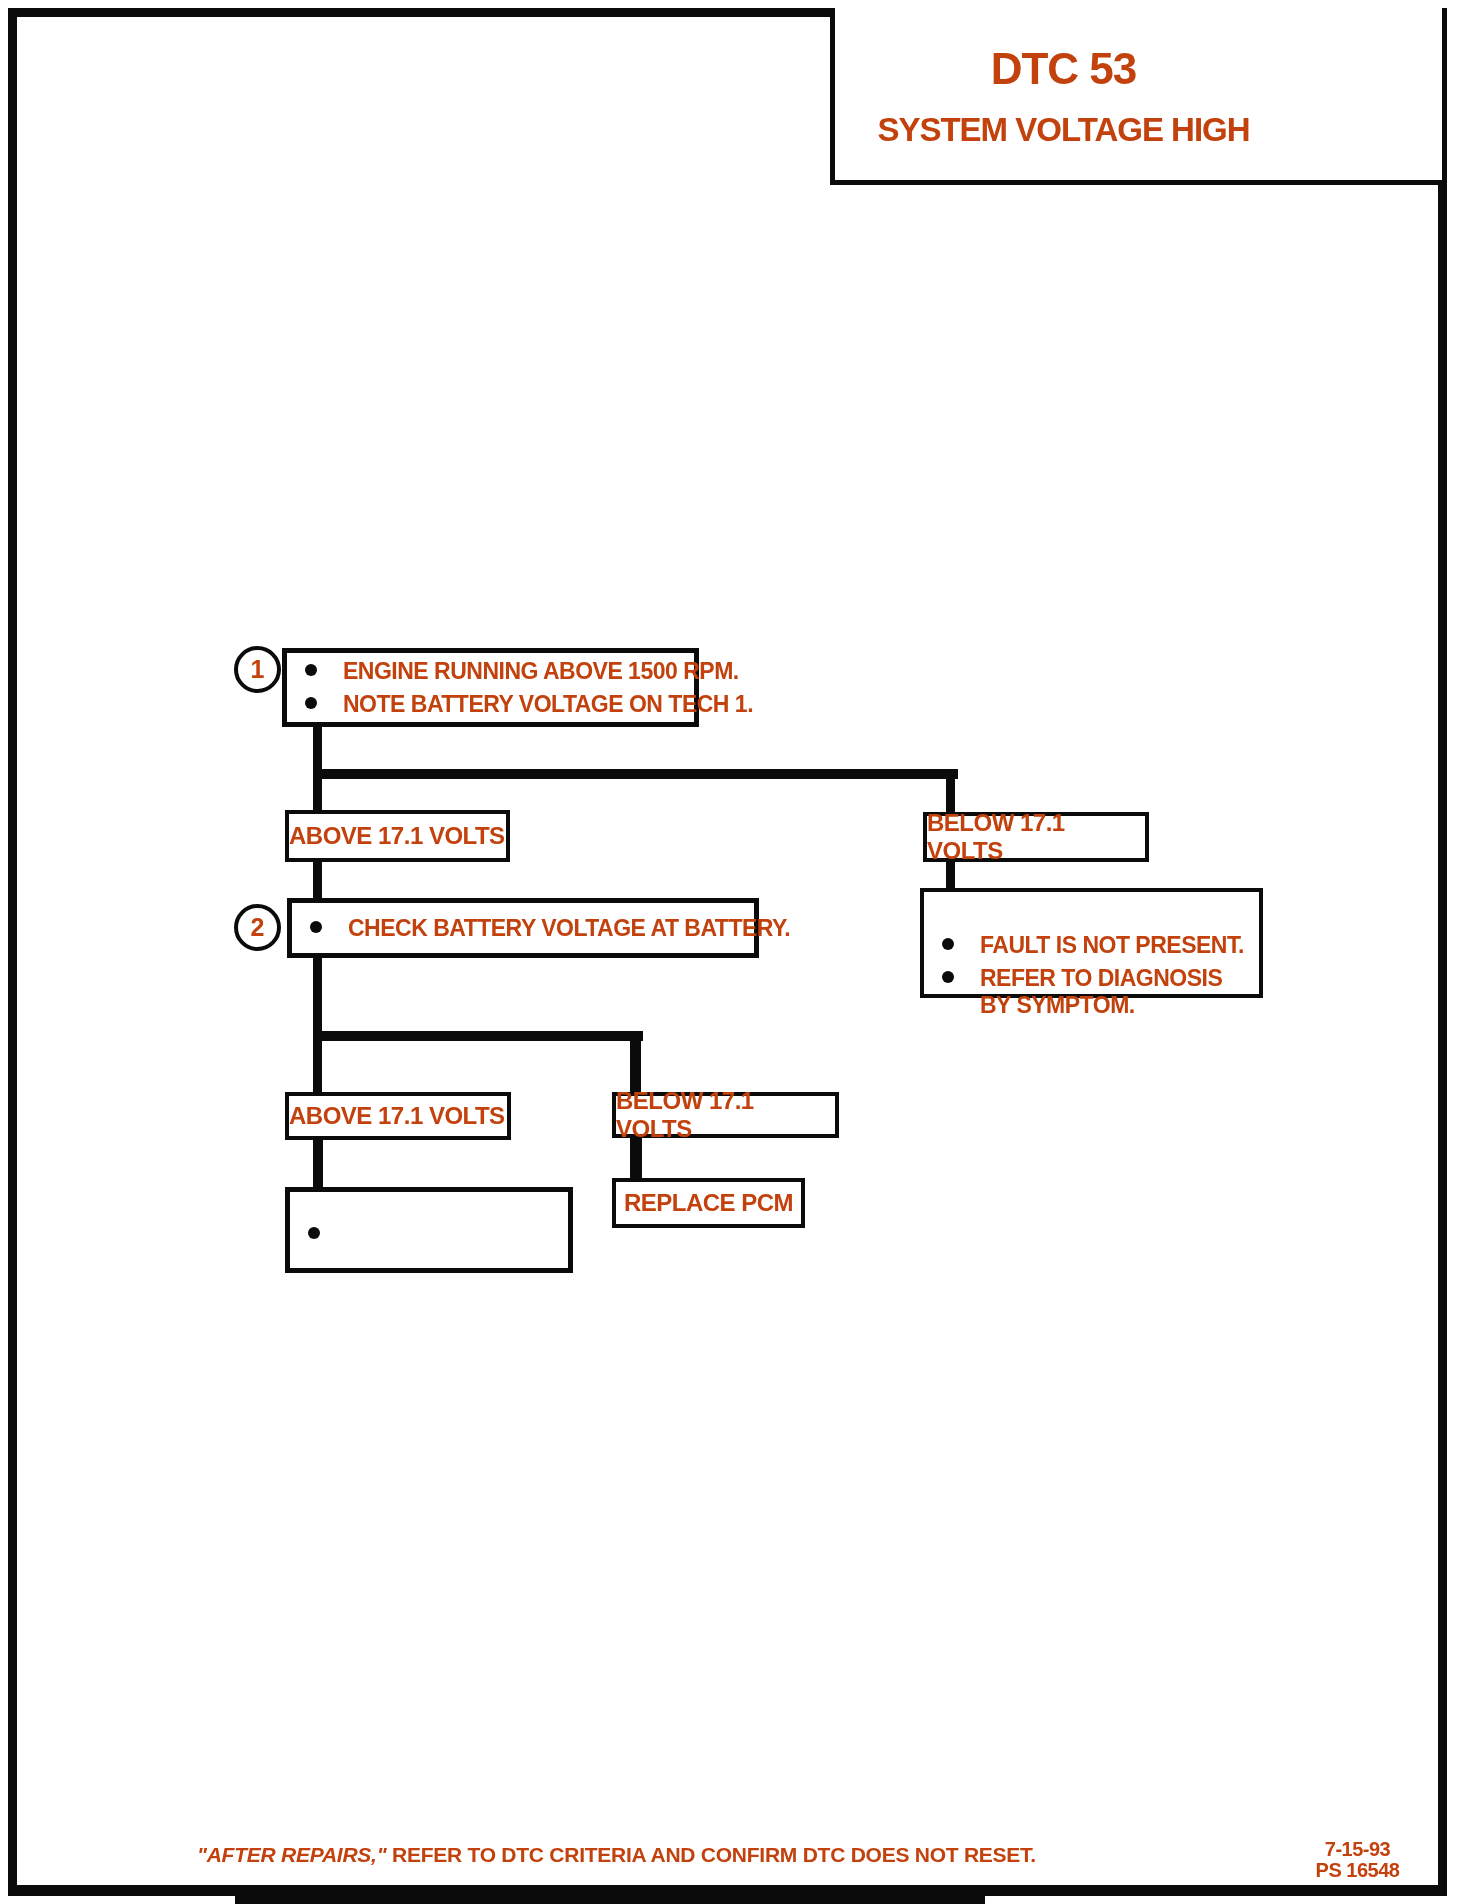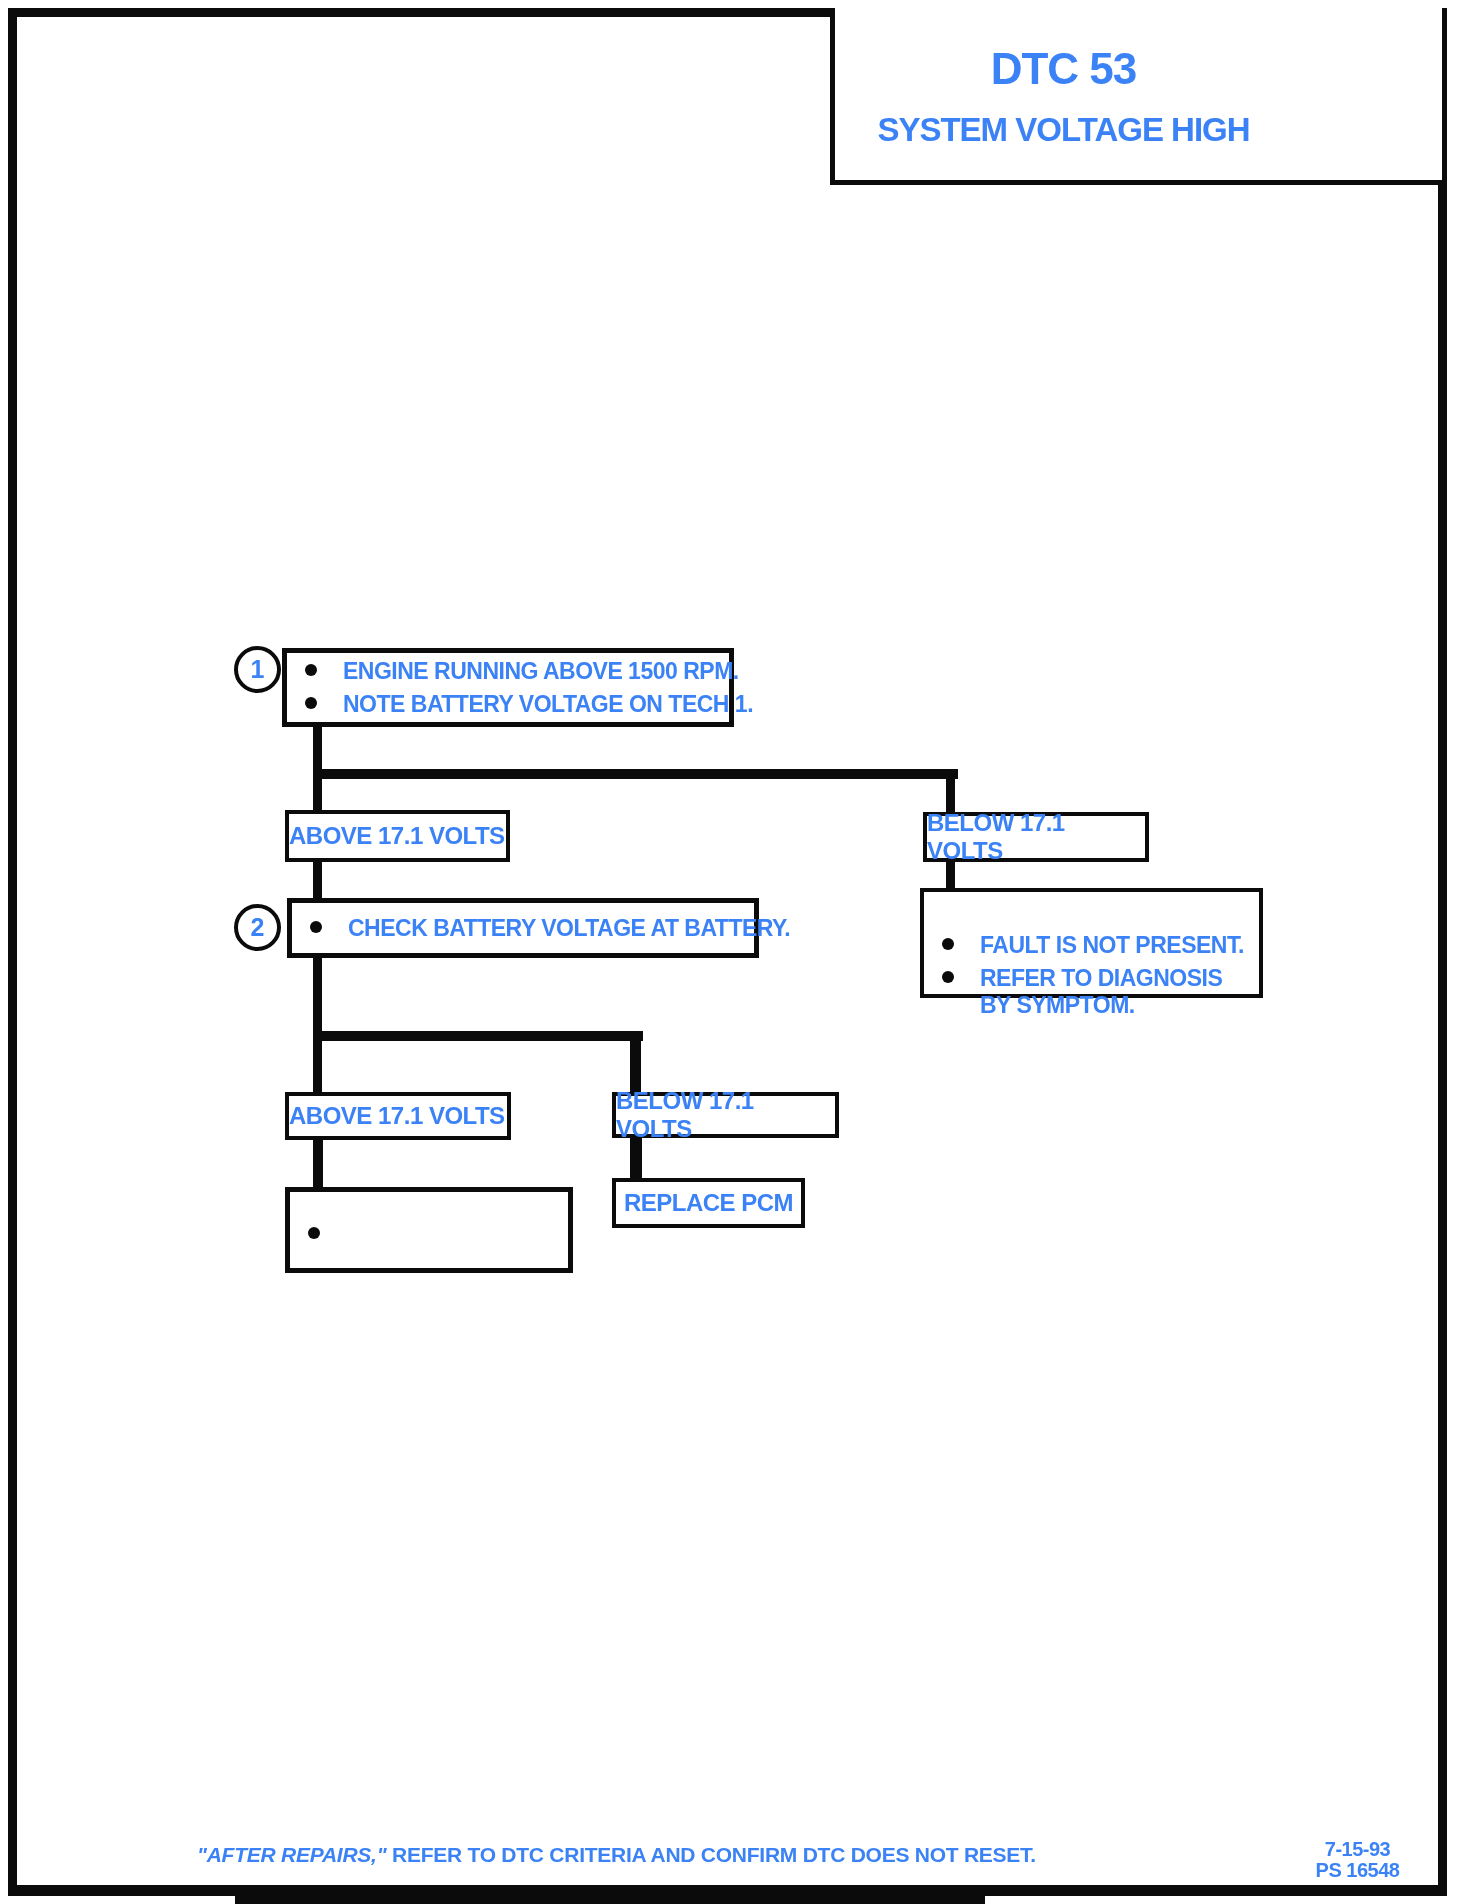--- a/index.html
+++ b/index.html
@@ -2,21 +2,21 @@
 <html><head>
 <meta charset="utf-8">
 <style>
   html,body{margin:0;padding:0;background:#777;}
   .page{
     position:relative;
     width:1472px;height:1904px;
     background:#ffffff;
     font-family:"Liberation Sans", sans-serif;
     font-weight:bold;
-    color:#3b82f6;
+    color:#c2410c;
     overflow:hidden;
     margin:0 auto;
   }
   
   .frame{
     position:absolute;left:8px;top:8px;right:25px;bottom:8px;
     border:9px solid #0b0b0b;
     border-bottom-width:11px;
     pointer-events:none;
   }
@@ -97,21 +97,21 @@
   <div class="vline" style="left:946px;top:858px;width:9px;height:34px;"></div>
   <div class="vline" style="left:313px;top:954px;width:9px;height:140px;"></div>
   <div class="hline" style="left:313px;top:1031px;width:330px;height:10px;"></div>
   <div class="vline" style="left:630px;top:1037px;width:11px;height:57px;"></div>
   <div class="vline" style="left:313px;top:1136px;width:10px;height:53px;"></div>
   <div class="vline" style="left:630px;top:1134px;width:12px;height:48px;"></div>
 
   <div class="num-circle" style="left:234px;top:646px;">
     <span>1</span>
   </div>
-  <div class="fbox thick" style="left:282px;top:648px;width:452px;height:79px;">
+  <div class="fbox thick" style="left:282px;top:648px;width:417px;height:79px;">
     <div class="bullets">
       <div class="bullet-row">
         <span class="dot"></span>
         <span class="btext">ENGINE RUNNING ABOVE 1500 RPM.</span>
       </div>
       <div class="bullet-row">
         <span class="dot"></span>
         <span class="btext">NOTE BATTERY VOLTAGE ON TECH 1.</span>
       </div>
     </div>

